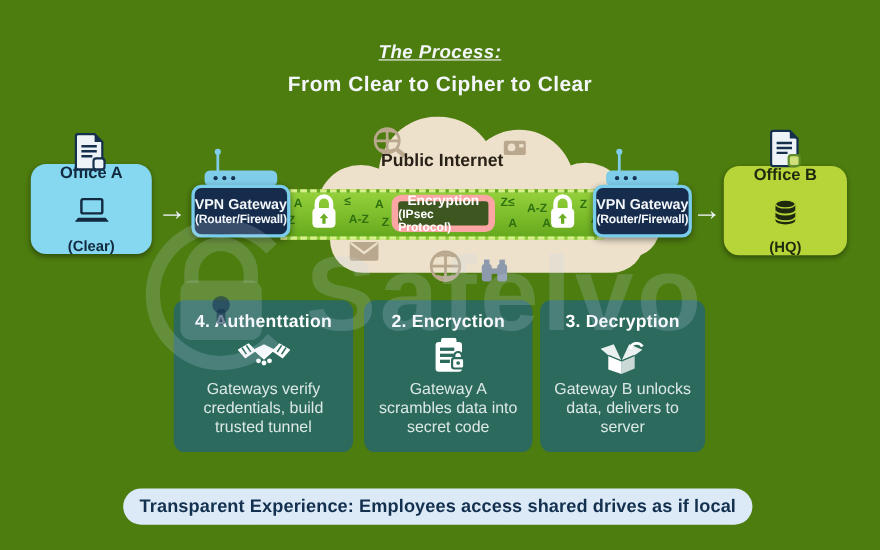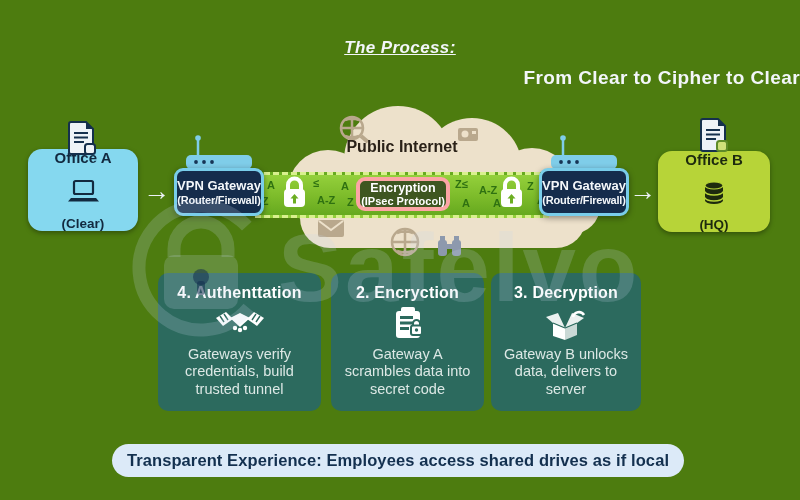--- a/index.html
+++ b/index.html
@@ -4,40 +4,40 @@
 <style>
   html,body { margin:0; padding:0; background:#0c1f38; }
   .canvas {
     position:relative; width:800px; height:500px; overflow:hidden;
     background:#4d7c0f;
     font-family:"Liberation Sans", sans-serif;
   }
   
   .title { position:absolute; top:38px; left:0; width:100%; text-align:center; color:#f3f6fa; z-index:10; }
   .title .t1 { font-size:17px; font-weight:bold; font-style:italic; text-decoration:underline; letter-spacing:.4px; }
-  .title .t2 { margin-top:9px; font-size:19px; font-weight:bold; letter-spacing:.4px;text-align:right; }
+  .title .t2 { margin-top:9px; font-size:19px; font-weight:bold; letter-spacing:.4px; }
 
   
   .cloud-svg { position:absolute; left:280px; top:106px; z-index:1; }
   .cloud-text { position:absolute; left:292px; top:138px; width:220px; text-align:center; color:#2a2118; z-index:2; }
   .cloud-text .c1 { font-size:16px; font-weight:bold; }
   .cloud-text .c2 { font-size:14.5px; font-weight:bold; margin-top:18px; }
 
   
   .tunnel {
     position:absolute; left:255px; top:172px; width:294px; height:40px; z-index:3;
     background:linear-gradient(180deg,#94d03b 0%,#7cbb2a 55%,#66a91f 100%);
     border-top:3px dashed #d9f08e; border-bottom:3px dashed #d9f08e;
   }
   .tunnel .lt { position:absolute; color:#2f7111; font-weight:bold; font-size:11px; }
   .lock { position:absolute; top:-1px; z-index:4; }
   .lock.left { left:26px; } .lock.right { left:243px; }
   .enc-box {
     position:absolute; left:356px; top:177px; width:94px; height:34px; z-index:5;
-    background:#3e5620; border:4px solid #fca5a5; border-radius:9px;
+    background:#3e5620; border:6px solid #fca5a5; border-radius:9px;
     display:flex; flex-direction:column; align-items:center; justify-content:center;
     color:#fff; box-sizing:border-box;
   }
   .enc-box .e1 { font-size:12.5px; font-weight:bold; }
   .enc-box .e2 { font-size:11px; font-weight:bold; margin-top:0; }
 
   
   .office {
     position:absolute; border-radius:14px; z-index:6; text-align:center;
     display:flex; flex-direction:column; align-items:center; justify-content:space-between; gap:3px;

